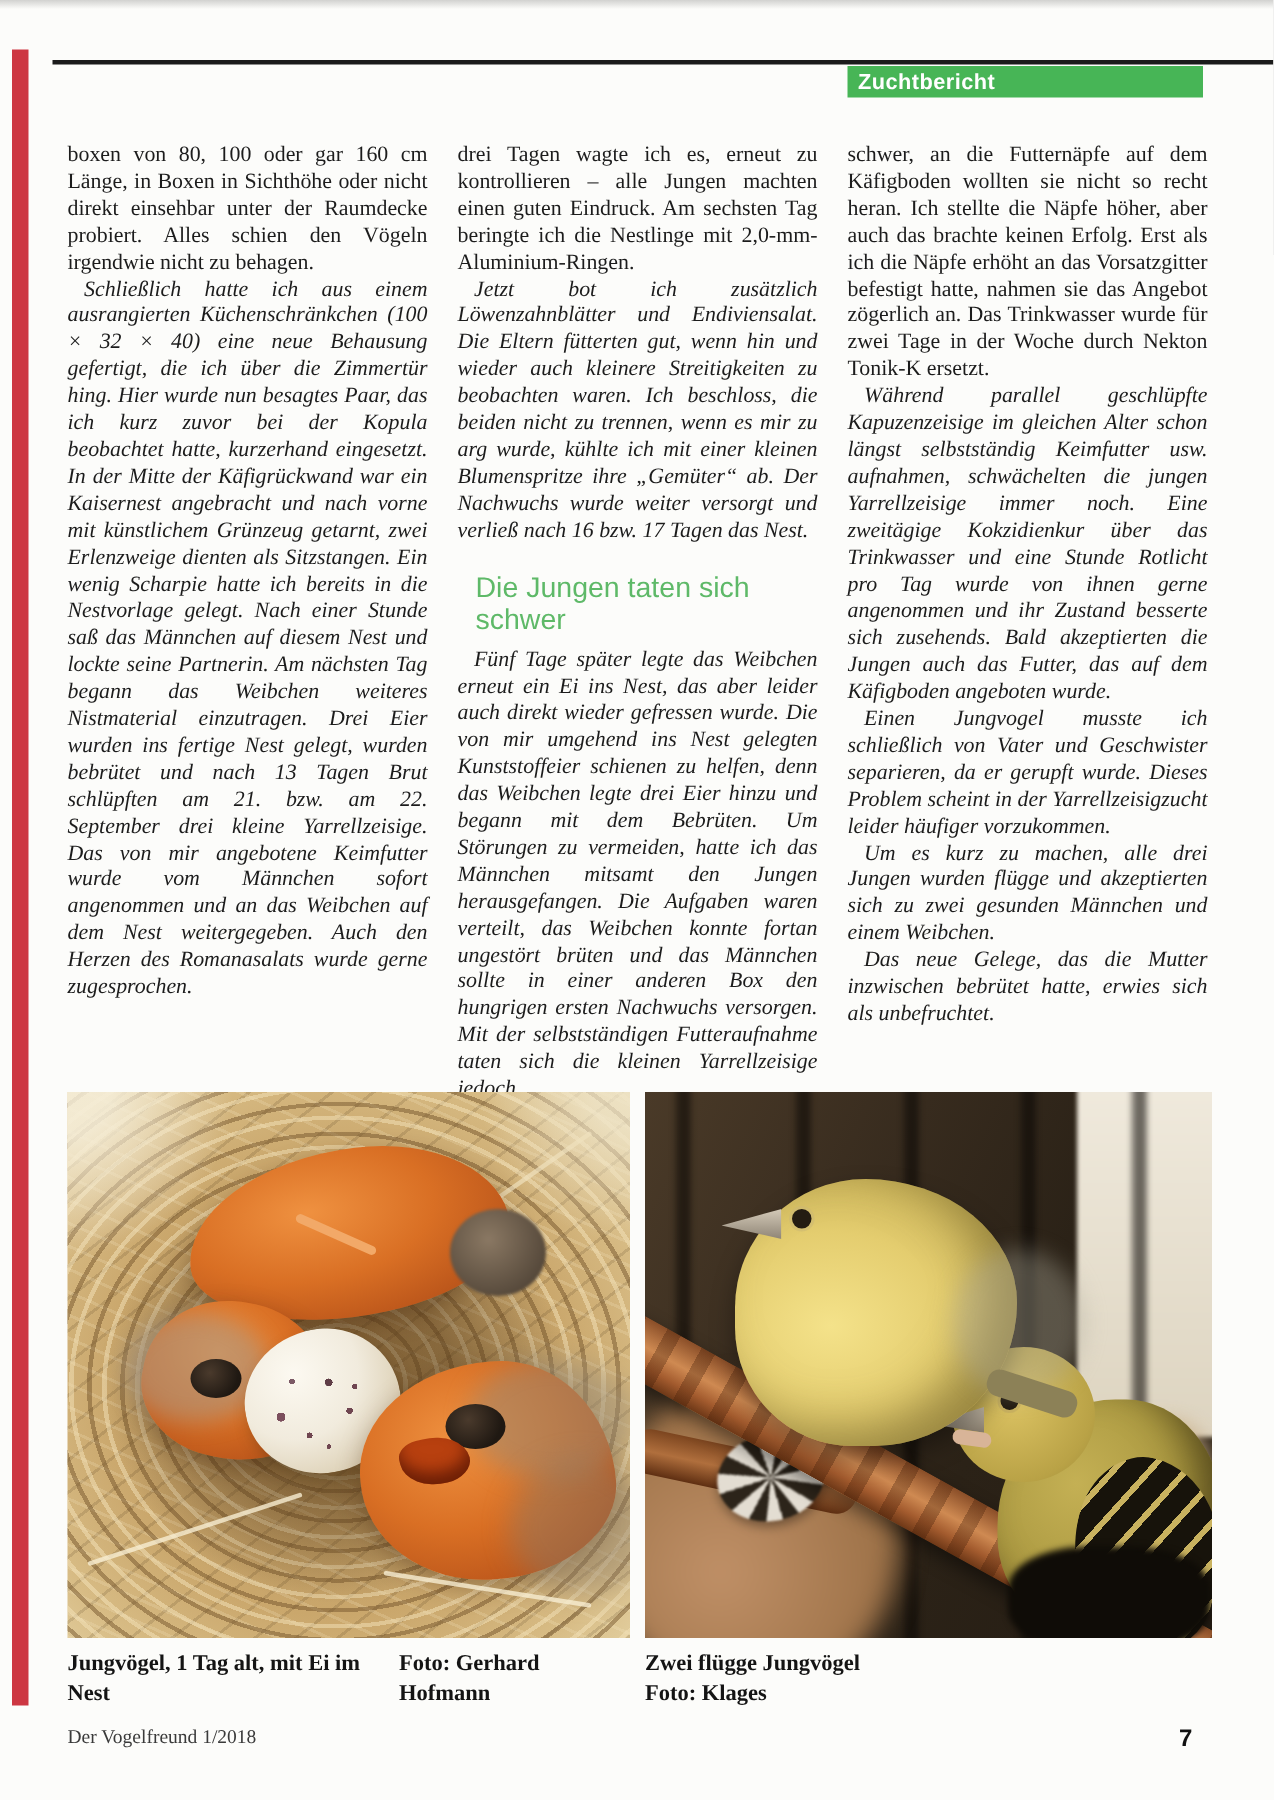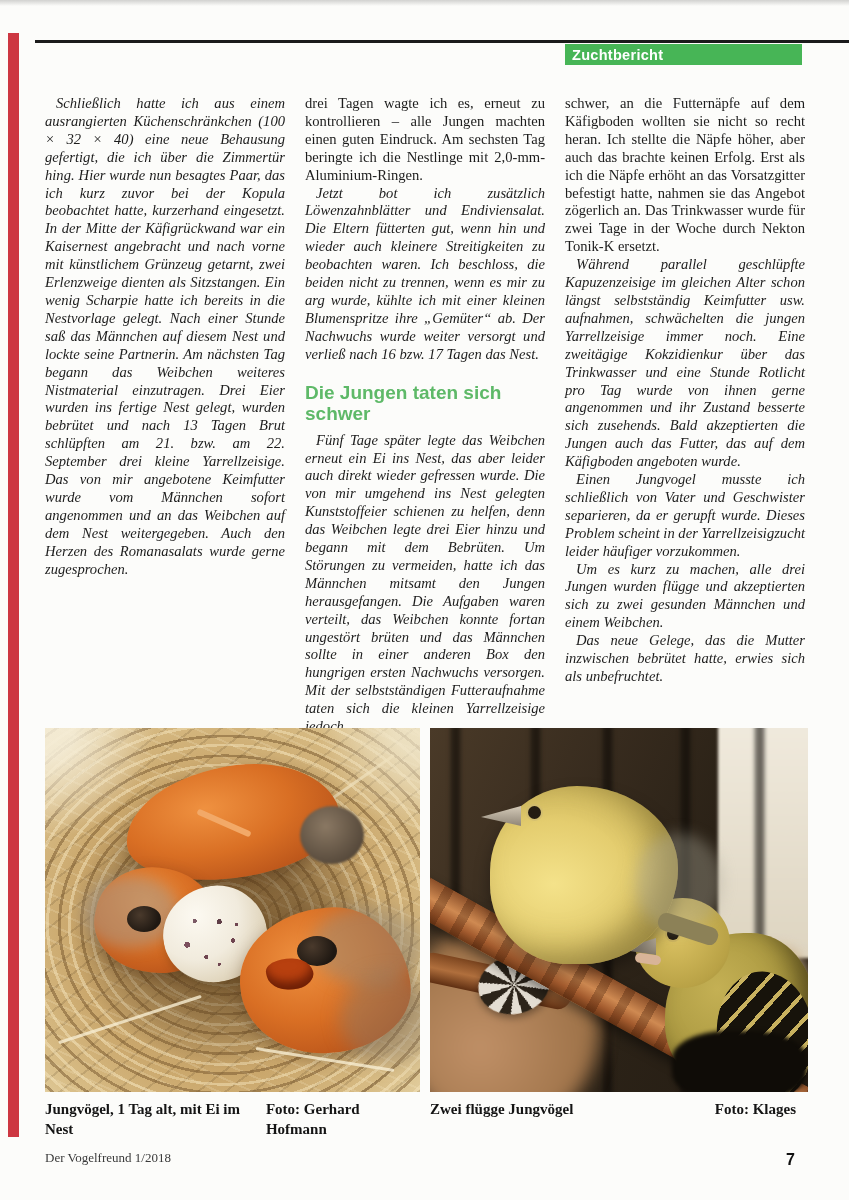--- a/index.html
+++ b/index.html
@@ -20,22 +20,22 @@
     background:var(--label-green,#47b556);display:flex;align-items:center;}
   .section-label span{font-family:"Liberation Sans",sans-serif;font-weight:bold;
     font-size:14.5px;color:#ffffff;padding-left:7px;letter-spacing:.3px;}
 
   
   .col{position:absolute;top:95px;width:240px;text-align:justify;
     font-size:14.6px;line-height:17.9px;hyphens:auto;overflow-wrap:break-word;}
   .col1{left:45px;}  .col2{left:305px;}  .col3{left:565px;}
   .para{margin:0;}
   .ind{text-indent:11px;font-style:italic;}
-  .subhead{margin:18px 0 8px 0;font-family:"Liberation Sans",sans-serif;
-    font-weight:bold;font-size:19px;line-height:21px;color:var(--heading-green,#5eb968);
+  .subhead{margin:18px 0 8px 12px;font-family:"Liberation Sans",sans-serif;
+    font-weight:normal;font-size:19px;line-height:21px;color:var(--heading-green,#5eb968);
     text-align:left;hyphens:manual;}
 
   
   .photo{position:absolute;top:728px;height:364px;overflow:hidden;}
   .photo *{position:absolute;}
 
   
   .photo-nest{left:45px;width:375px;
     background:
       radial-gradient(circle at 0% 0%, rgba(246,239,219,.85) 0 30px, rgba(246,239,219,0) 110px),
@@ -144,38 +144,39 @@
     background:
       repeating-linear-gradient(118deg, rgba(232,206,110,.85) 0 4px, rgba(0,0,0,0) 4px 18px),
       #17130b;}
   .bird2-dark{left:52px;top:138px;width:135px;height:70px;border-radius:40%;
     background:#0f0c07;filter:blur(2px);}
 
   
   .caption-row{position:absolute;top:1099px;display:flex;justify-content:space-between;
     font-weight:bold;font-size:15px;line-height:20px;color:#141414;}
   .caption-row-left{left:45px;width:375px;}
-  .caption-row-right{left:430px;width:378px;padding-right:0;box-sizing:border-box;}
+  .caption-row-right{left:430px;width:378px;padding-right:0;box-sizing:border-box;flex-direction:column;}
   .caption-row-right .credit{padding-right:12px;}
   .footer-journal{position:absolute;left:45px;top:1150px;font-size:13px;color:#3a3a3a;}
   .footer-page{position:absolute;left:786px;top:1151px;font-family:"Liberation Sans",sans-serif;
     font-weight:bold;font-size:16px;color:#111;}
 </style>
 </head>
 <body>
 
 <div class="page">
 
   <div class="scan-strip" style="background: rgb(205, 55, 66);"></div>
   <div class="top-rule"></div>
   <div class="section-label">
     <span>Zuchtbericht</span>
   </div>
 
   <div class="col col1">
+    <p class="para">boxen von 80, 100 oder gar 160 cm Länge, in Boxen in Sichthöhe oder nicht direkt einsehbar unter der Raumdecke probiert. Alles schien den Vögeln irgendwie nicht zu behagen.</p>
     <p class="para ind">Schließlich hatte ich aus einem ausrangierten Küchenschränkchen (100 × 32 × 40) eine neue Behausung gefertigt, die ich über die Zimmertür hing. Hier wurde nun besagtes Paar, das ich kurz zuvor bei der Kopula beobachtet hatte, kurzerhand eingesetzt. In der Mitte der Käfigrückwand war ein Kaisernest angebracht und nach vorne mit künstlichem Grünzeug getarnt, zwei Erlenzweige dienten als Sitzstangen. Ein wenig Scharpie hatte ich bereits in die Nestvorlage gelegt. Nach einer Stunde saß das Männchen auf diesem Nest und lockte seine Partnerin. Am nächsten Tag begann das Weibchen weiteres Nistmaterial einzutragen. Drei Eier wurden ins fertige Nest gelegt, wurden bebrütet und nach 13 Tagen Brut schlüpften am 21. bzw. am 22. September drei kleine Yarrellzeisige. Das von mir angebotene Keimfutter wurde vom Männchen sofort angenommen und an das Weibchen auf dem Nest weitergegeben. Auch den Herzen des Romanasalats wurde gerne zugesprochen.</p>
   </div>
 
   <div class="col col2">
     <p class="para">drei Tagen wagte ich es, erneut zu kontrollieren – alle Jungen machten einen guten Eindruck. Am sechsten Tag beringte ich die Nestlinge mit 2,0-mm-Aluminium-Ringen.</p>
     <p class="para ind">Jetzt bot ich zusätzlich Löwenzahnblätter und Endiviensalat. Die Eltern fütterten gut, wenn hin und wieder auch kleinere Streitigkeiten zu beobachten waren. Ich beschloss, die beiden nicht zu trennen, wenn es mir zu arg wurde, kühlte ich mit einer kleinen Blumenspritze ihre „Gemüter“ ab. Der Nachwuchs wurde weiter versorgt und verließ nach 16 bzw. 17 Tagen das Nest.</p>
     <h2 class="subhead">Die Jungen taten sich schwer</h2>
     <p class="para ind">Fünf Tage später legte das Weibchen erneut ein Ei ins Nest, das aber leider auch direkt wieder gefressen wurde. Die von mir umgehend ins Nest gelegten Kunststoffeier schienen zu helfen, denn das Weibchen legte drei Eier hinzu und begann mit dem Bebrüten. Um Störungen zu vermeiden, hatte ich das Männchen mitsamt den Jungen herausgefangen. Die Aufgaben waren verteilt, das Weibchen konnte fortan ungestört brüten und das Männchen sollte in einer anderen Box den hungrigen ersten Nachwuchs versorgen. Mit der selbstständigen Futteraufnahme taten sich die kleinen Yarrellzeisige jedoch</p>
   </div>
 

